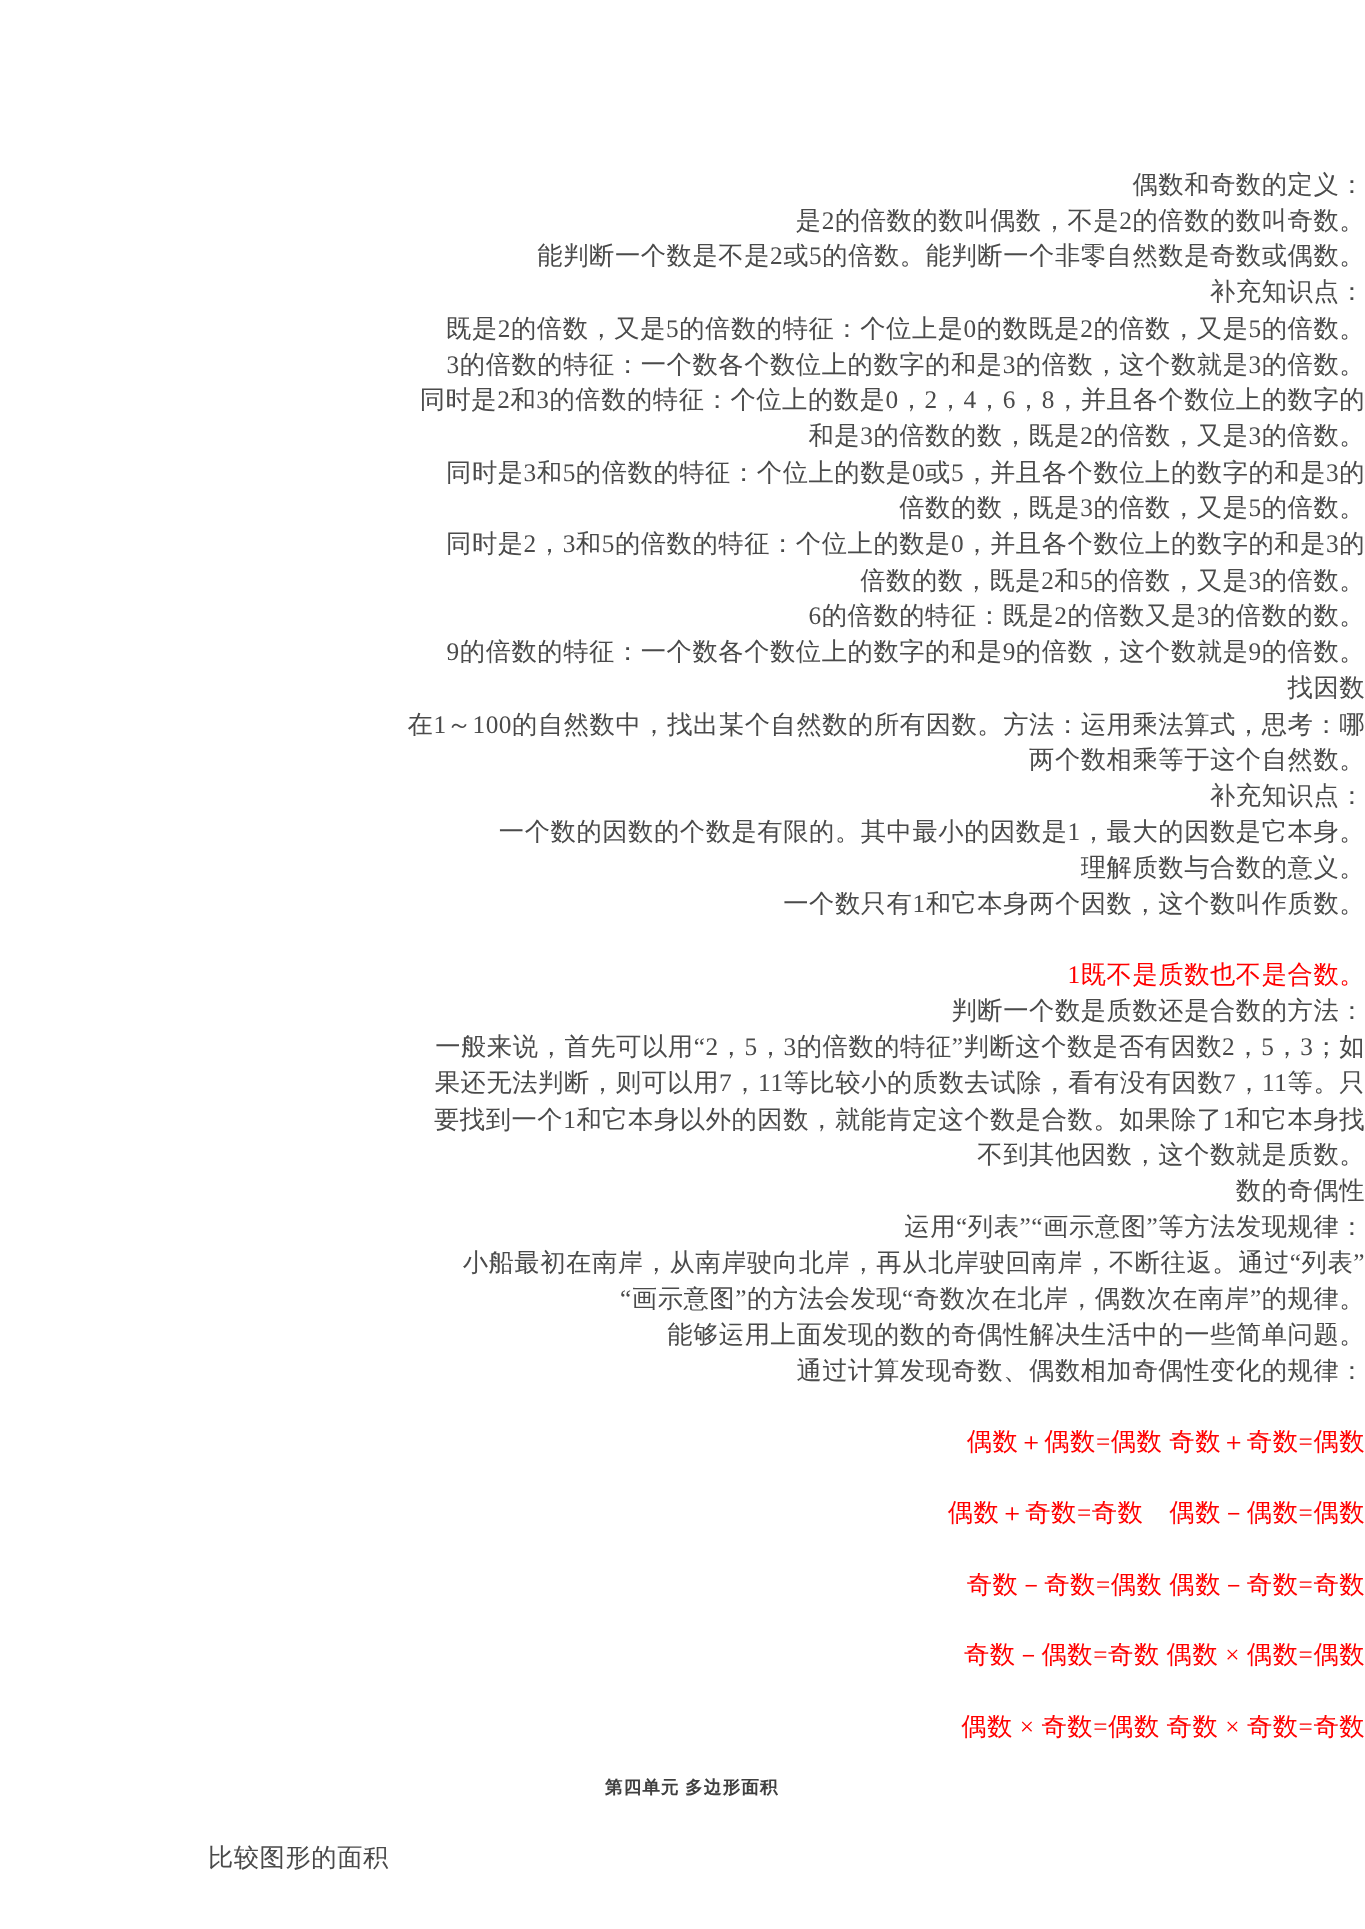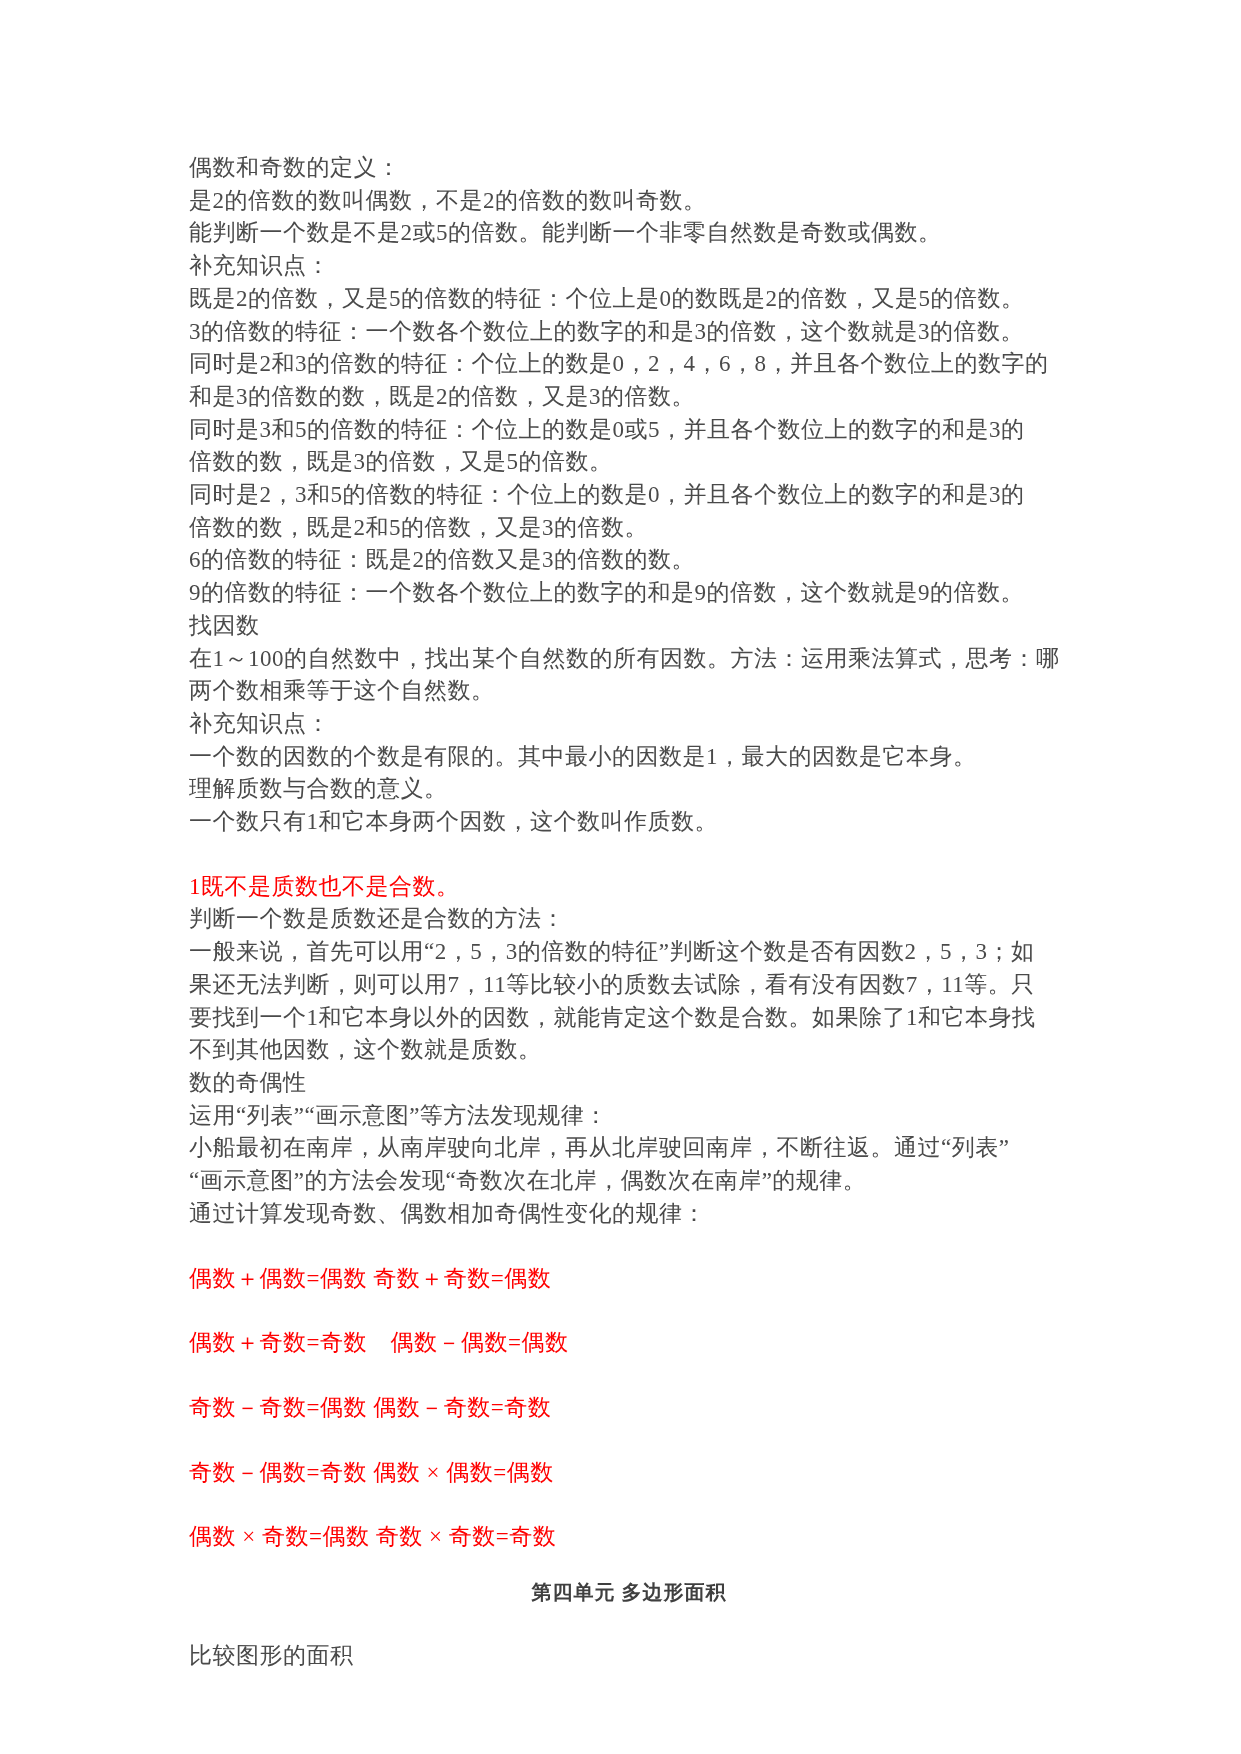--- a/index.html
+++ b/index.html
@@ -18,30 +18,31 @@
   }
   .doc-body {
     padding: 152px 0 0 189px;
   }
   .line {
     font-size: 23px;
     line-height: 32.7px;
     letter-spacing: 0.5px;
     white-space: nowrap;
     color: var(--ink, #4a4a4a);
+    text-align: right;
   }
   .line.red {
     color: var(--red, #ff0000);
     margin-top: 32px;
   }
   .section-heading {
     margin: 22px 0 0 189px;
     width: 880px;
     text-align: center;
-    font-size: 20px;
+    font-size: 16px;
     font-weight: bold;
     line-height: 33px;
     letter-spacing: 1px;
     color: var(--ink-heading, #3f3f3f);
     white-space: nowrap;
   }
   .next-section {
     margin: 31px 0 0 189px;
     font-size: 23px;
     line-height: 32.7px;
@@ -79,20 +80,21 @@
       <div class="line red">1既不是质数也不是合数。</div>
       <div class="line">判断一个数是质数还是合数的方法：</div>
       <div class="line">一般来说，首先可以用“2，5，3的倍数的特征”判断这个数是否有因数2，5，3；如</div>
       <div class="line">果还无法判断，则可以用7，11等比较小的质数去试除，看有没有因数7，11等。只</div>
       <div class="line">要找到一个1和它本身以外的因数，就能肯定这个数是合数。如果除了1和它本身找</div>
       <div class="line">不到其他因数，这个数就是质数。</div>
       <div class="line">数的奇偶性</div>
       <div class="line">运用“列表”“画示意图”等方法发现规律：</div>
       <div class="line">小船最初在南岸，从南岸驶向北岸，再从北岸驶回南岸，不断往返。通过“列表”</div>
       <div class="line">“画示意图”的方法会发现“奇数次在北岸，偶数次在南岸”的规律。</div>
+      <div class="line">能够运用上面发现的数的奇偶性解决生活中的一些简单问题。</div>
       <div class="line">通过计算发现奇数、偶数相加奇偶性变化的规律：</div>
       <div class="line red">偶数＋偶数=偶数 奇数＋奇数=偶数</div>
       <div class="line red">偶数＋奇数=奇数　偶数－偶数=偶数</div>
       <div class="line red">奇数－奇数=偶数 偶数－奇数=奇数</div>
       <div class="line red">奇数－偶数=奇数 偶数 × 偶数=偶数</div>
       <div class="line red">偶数 × 奇数=偶数 奇数 × 奇数=奇数</div>
     </div>
   <div class="section-heading">第四单元 多边形面积</div>
   <div class="next-section">比较图形的面积</div>
 </div>

